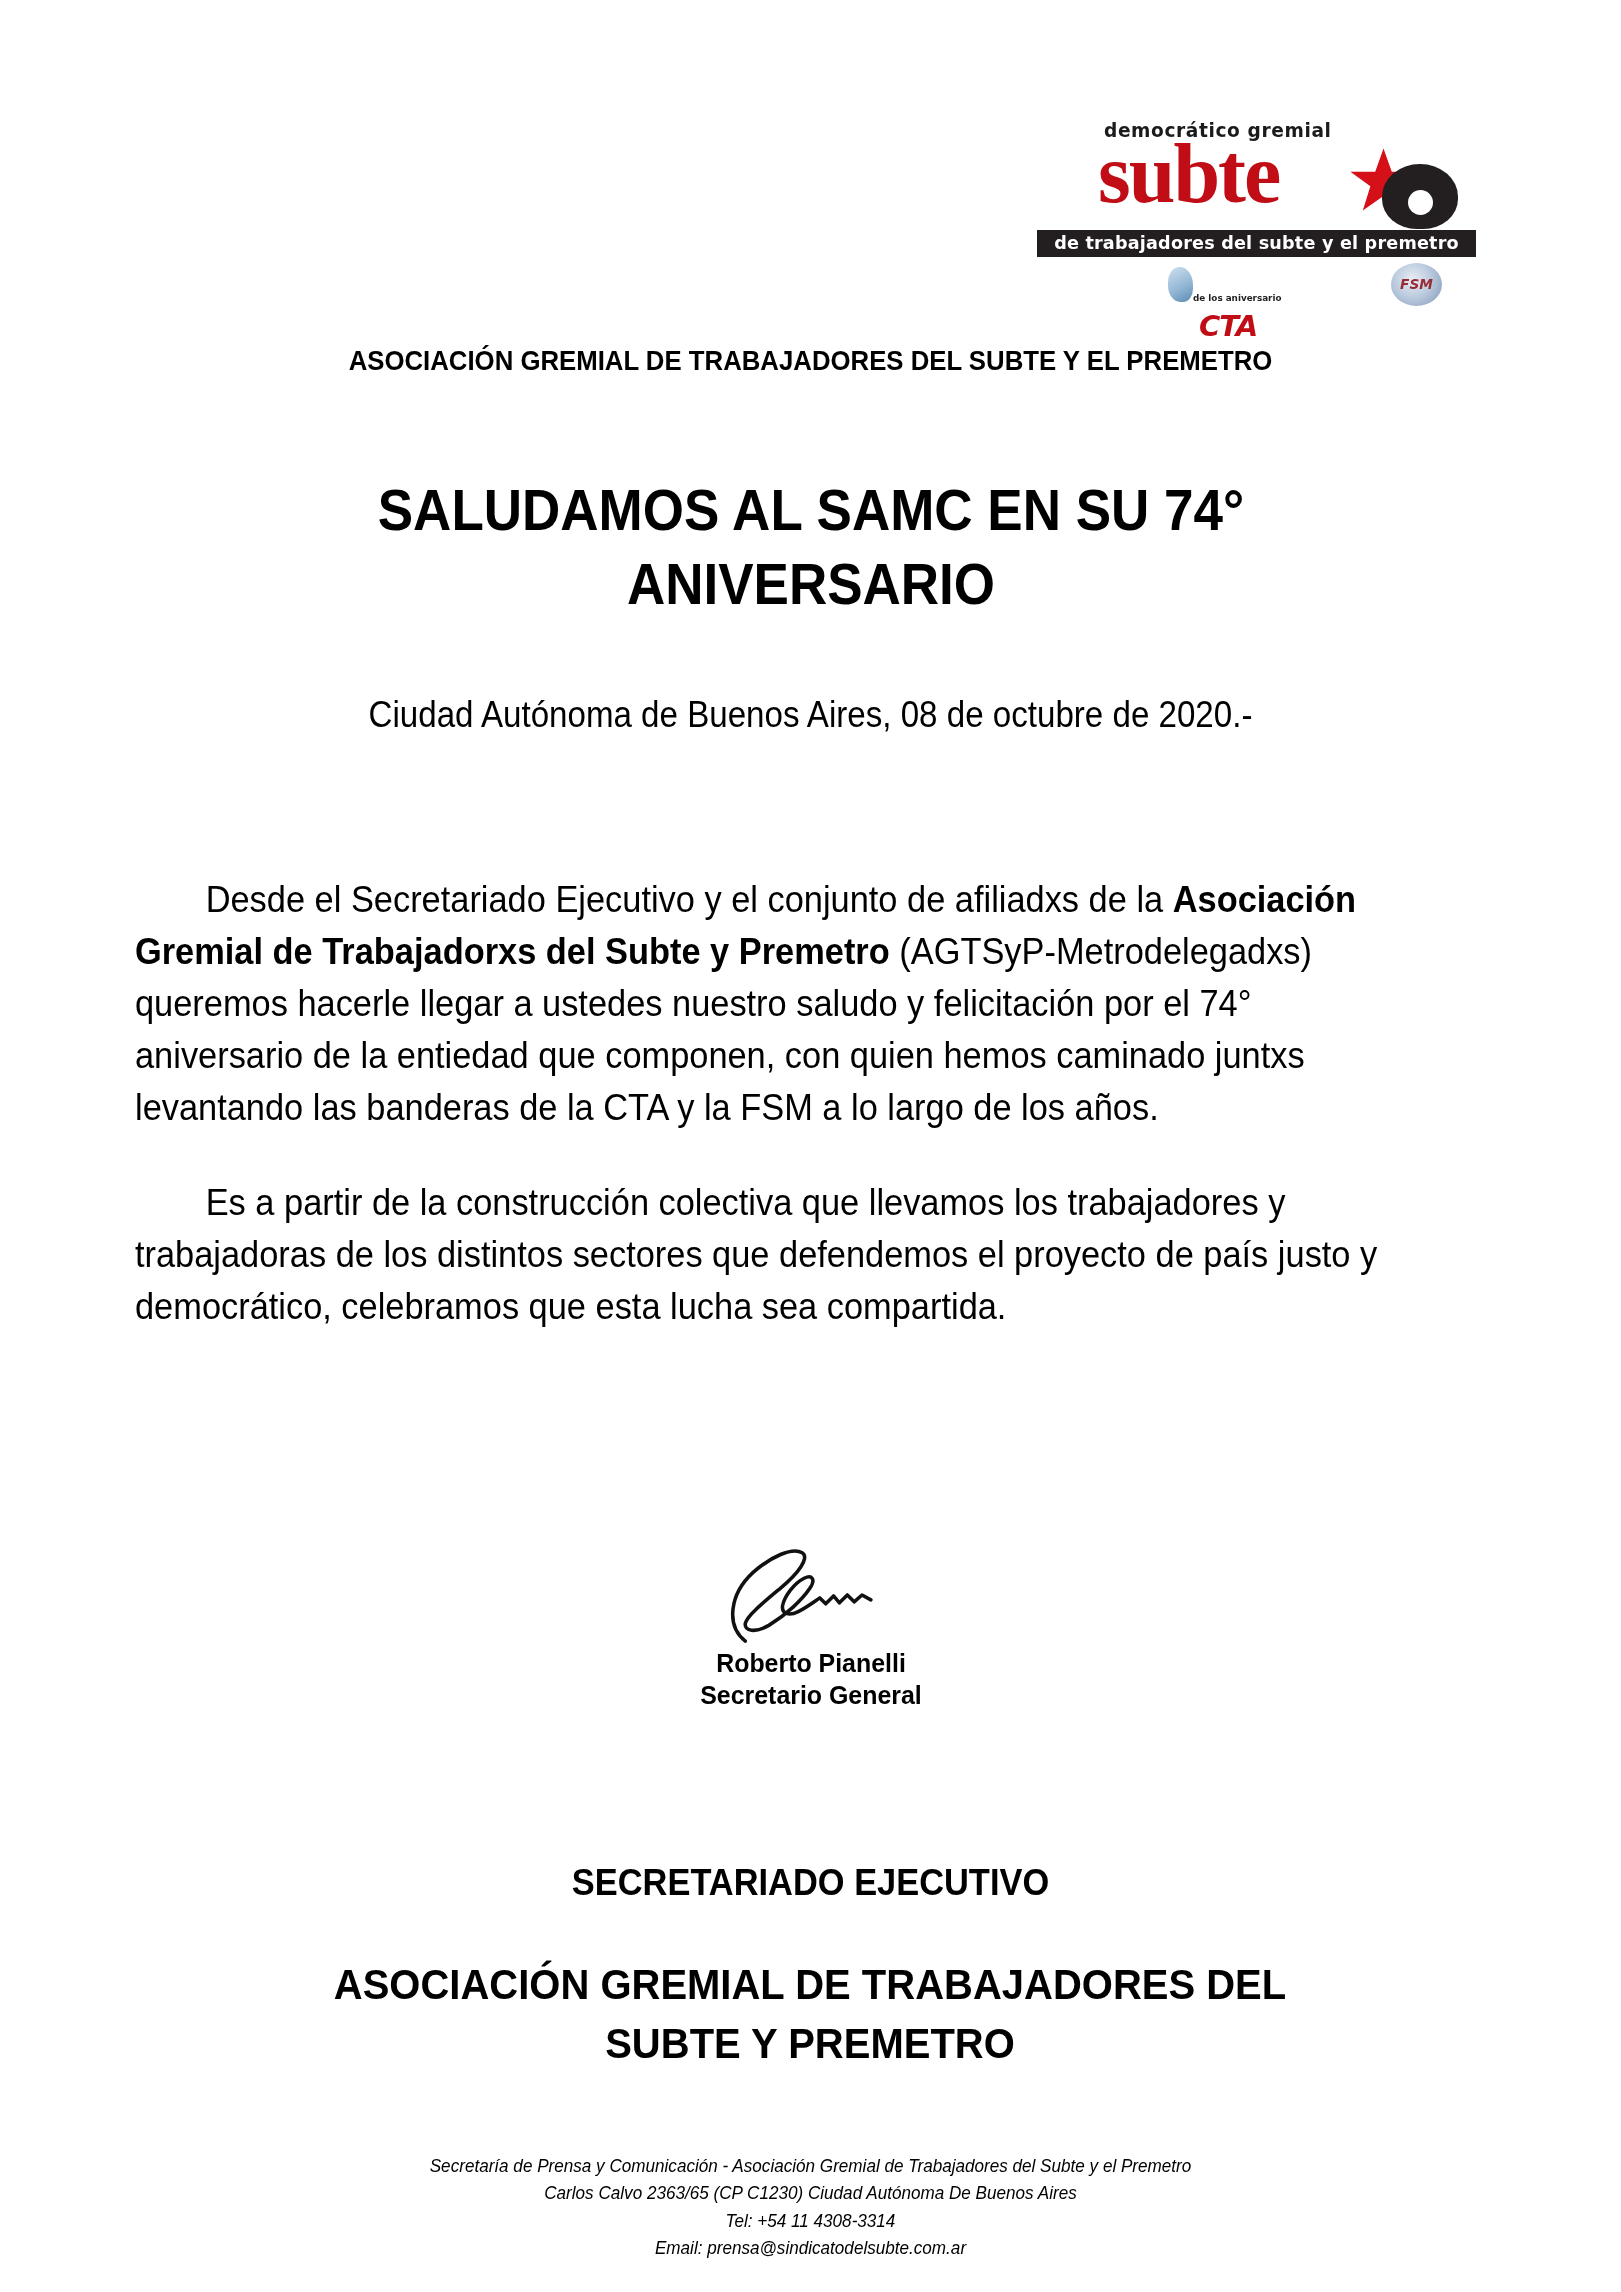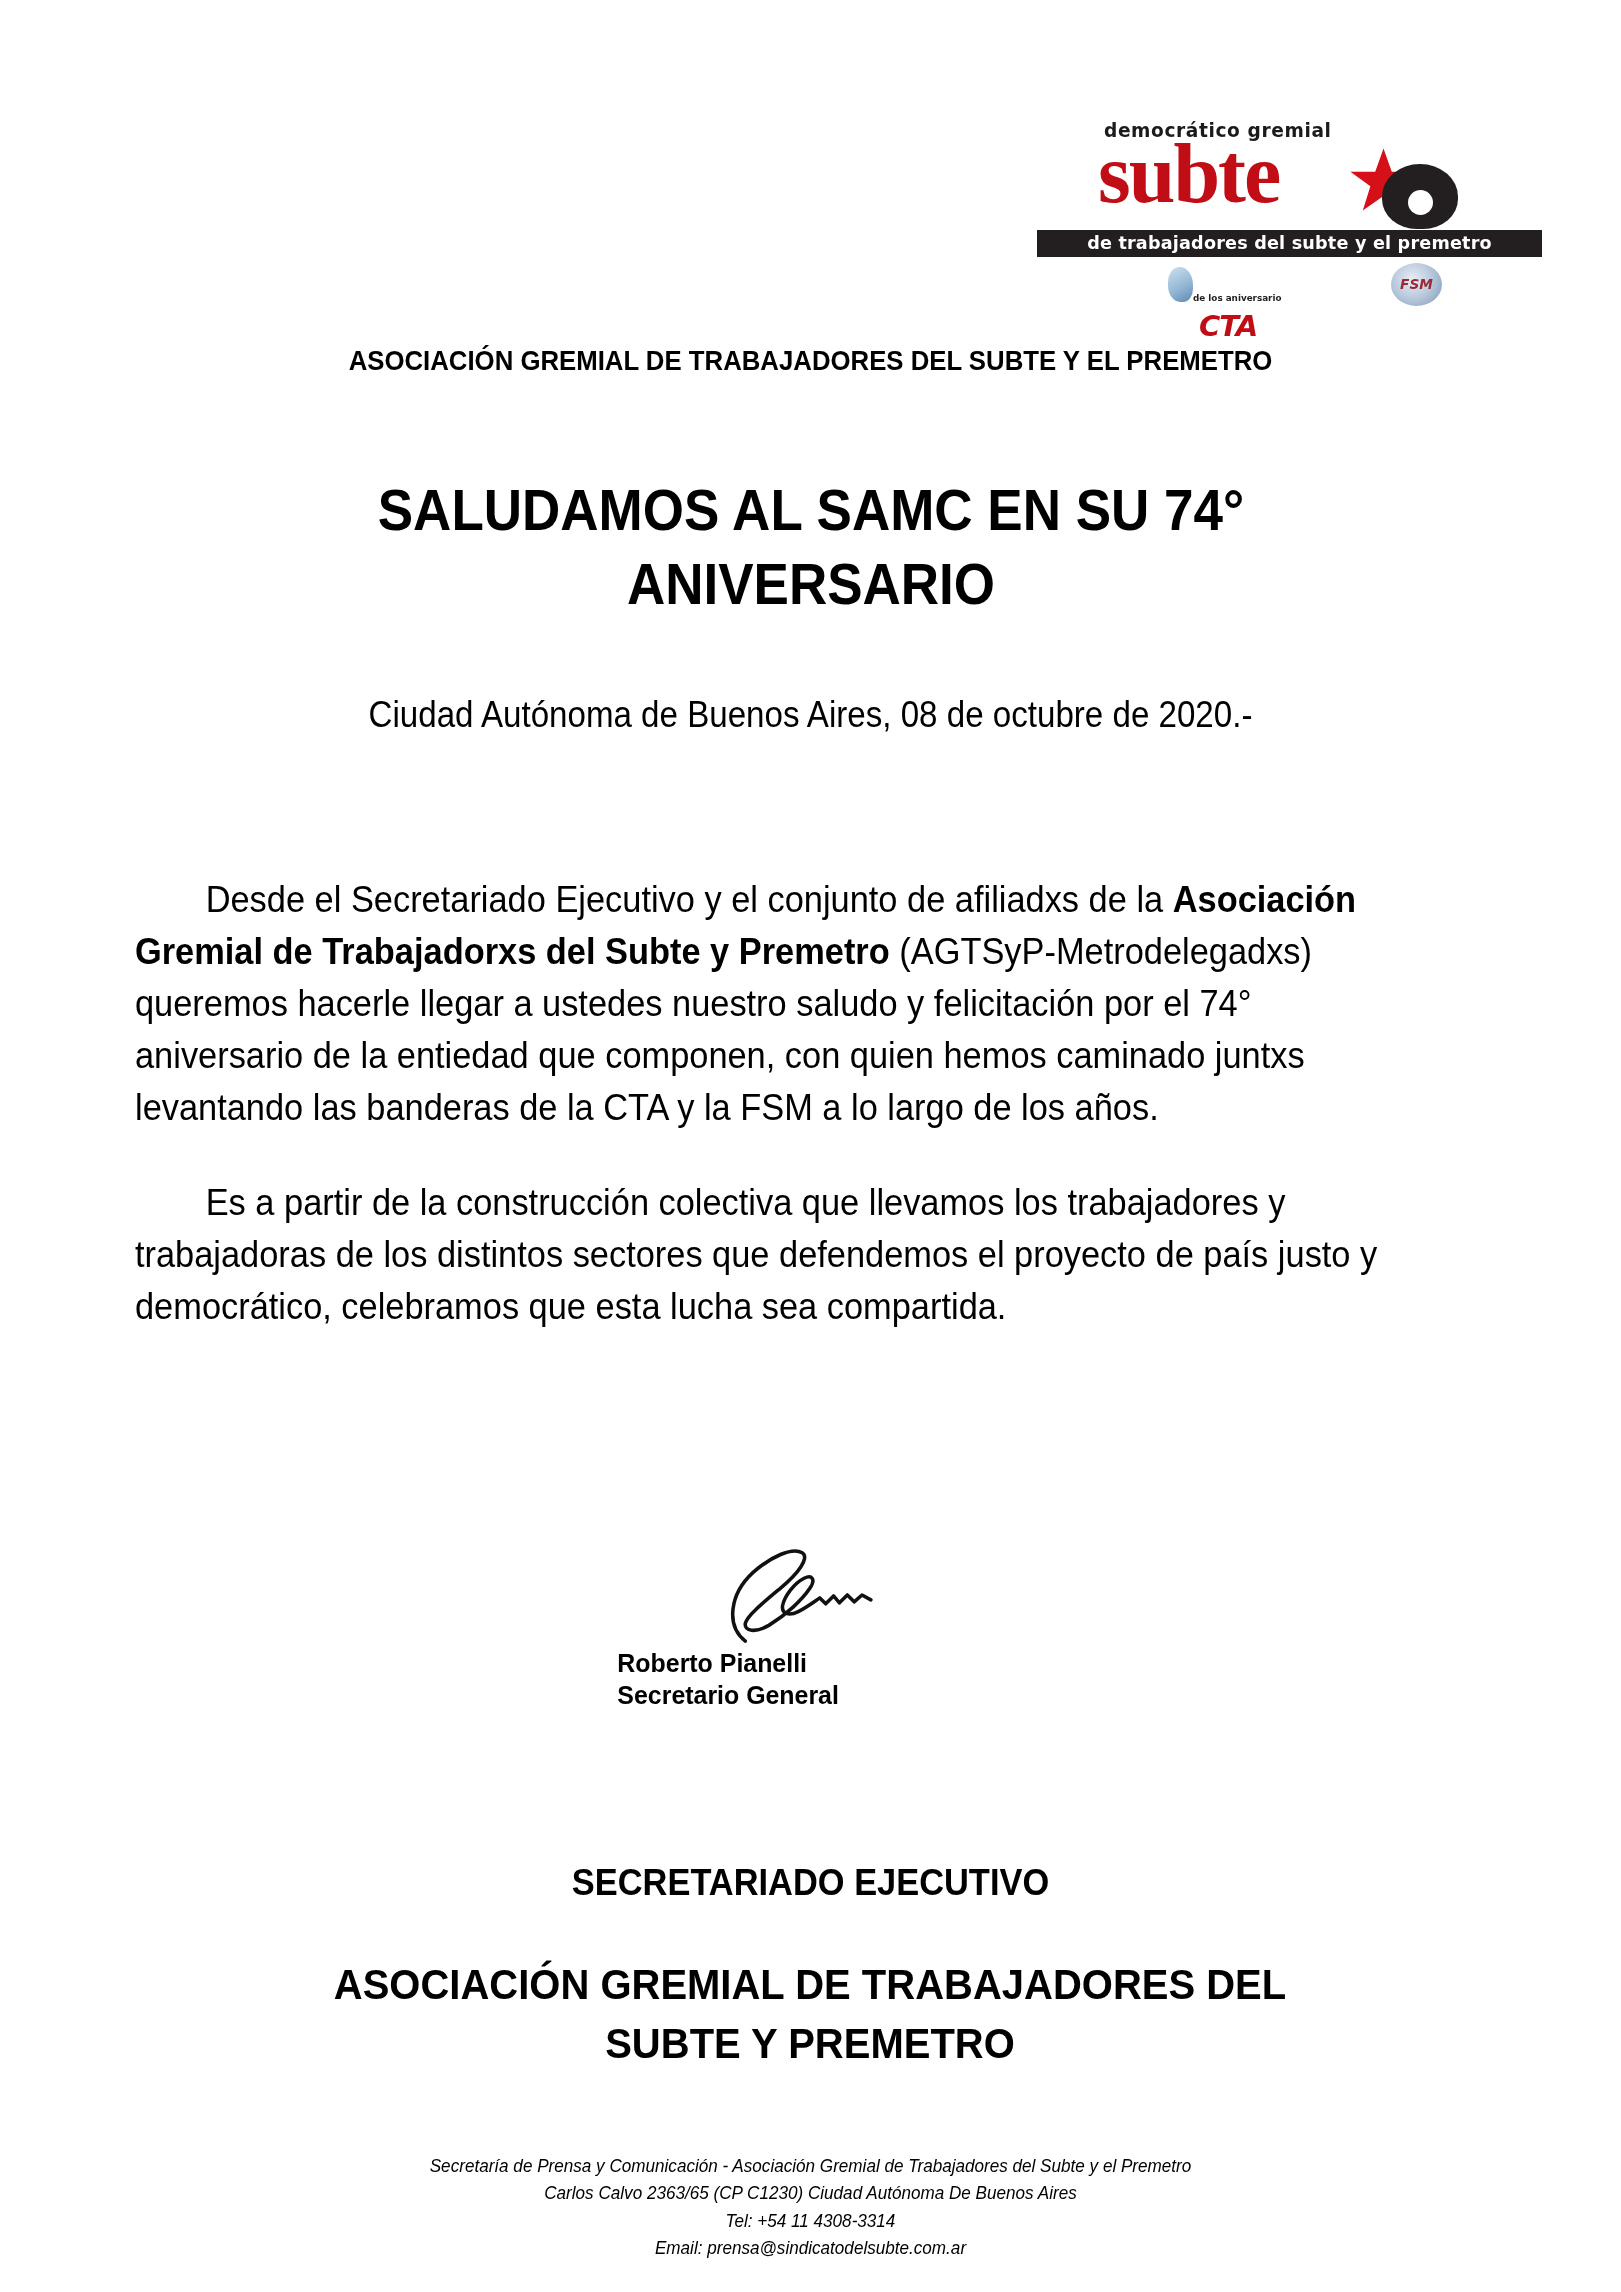--- a/index.html
+++ b/index.html
@@ -76,21 +76,21 @@
     top: 25.5px;
     width: 25.5px;
     height: 25.5px;
     background: #ffffff;
     border-radius: 50%;
   }
   .logo-bar {
     position: absolute;
     top: 110px;
     left: 0px;
-    width: 505px;
+    width: 439px;
     height: 27.4px;
     background: #231f20;
   }
   .logo-bar span {
     display: block;
     text-align: center;
     color: #ffffff;
     font-size: 17.6px;
     line-height: 27.4px;
     font-weight: bold;
@@ -221,20 +221,21 @@
   .sign-row {
     position: absolute;
     top: 1539px;
     left: 147px;
     width: 1327px;
     display: flex;
     justify-content: space-around;
   }
   .sign-col {
     width: 412px;
+    text-align: center;
     position: relative;
   }
   .sign-mark {
     height: 108px;
     position: relative;
   }
   .sign-mark svg { display: block; margin: 0 auto; }
   .sign-name {
     font-size: 26.5px;
     line-height: 32px;

